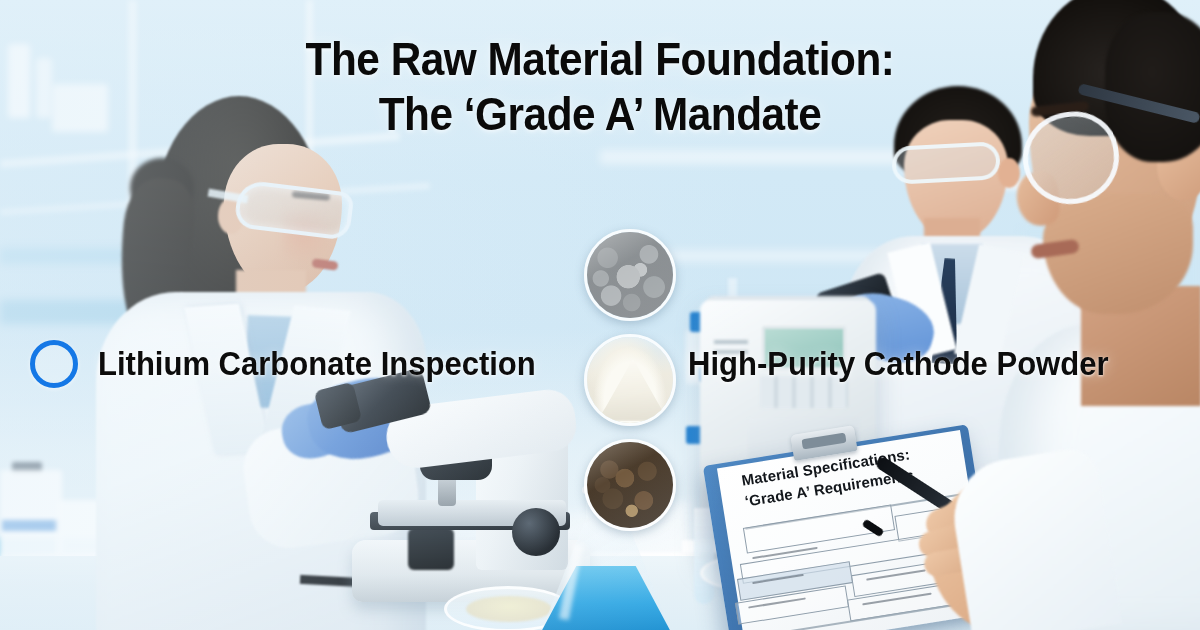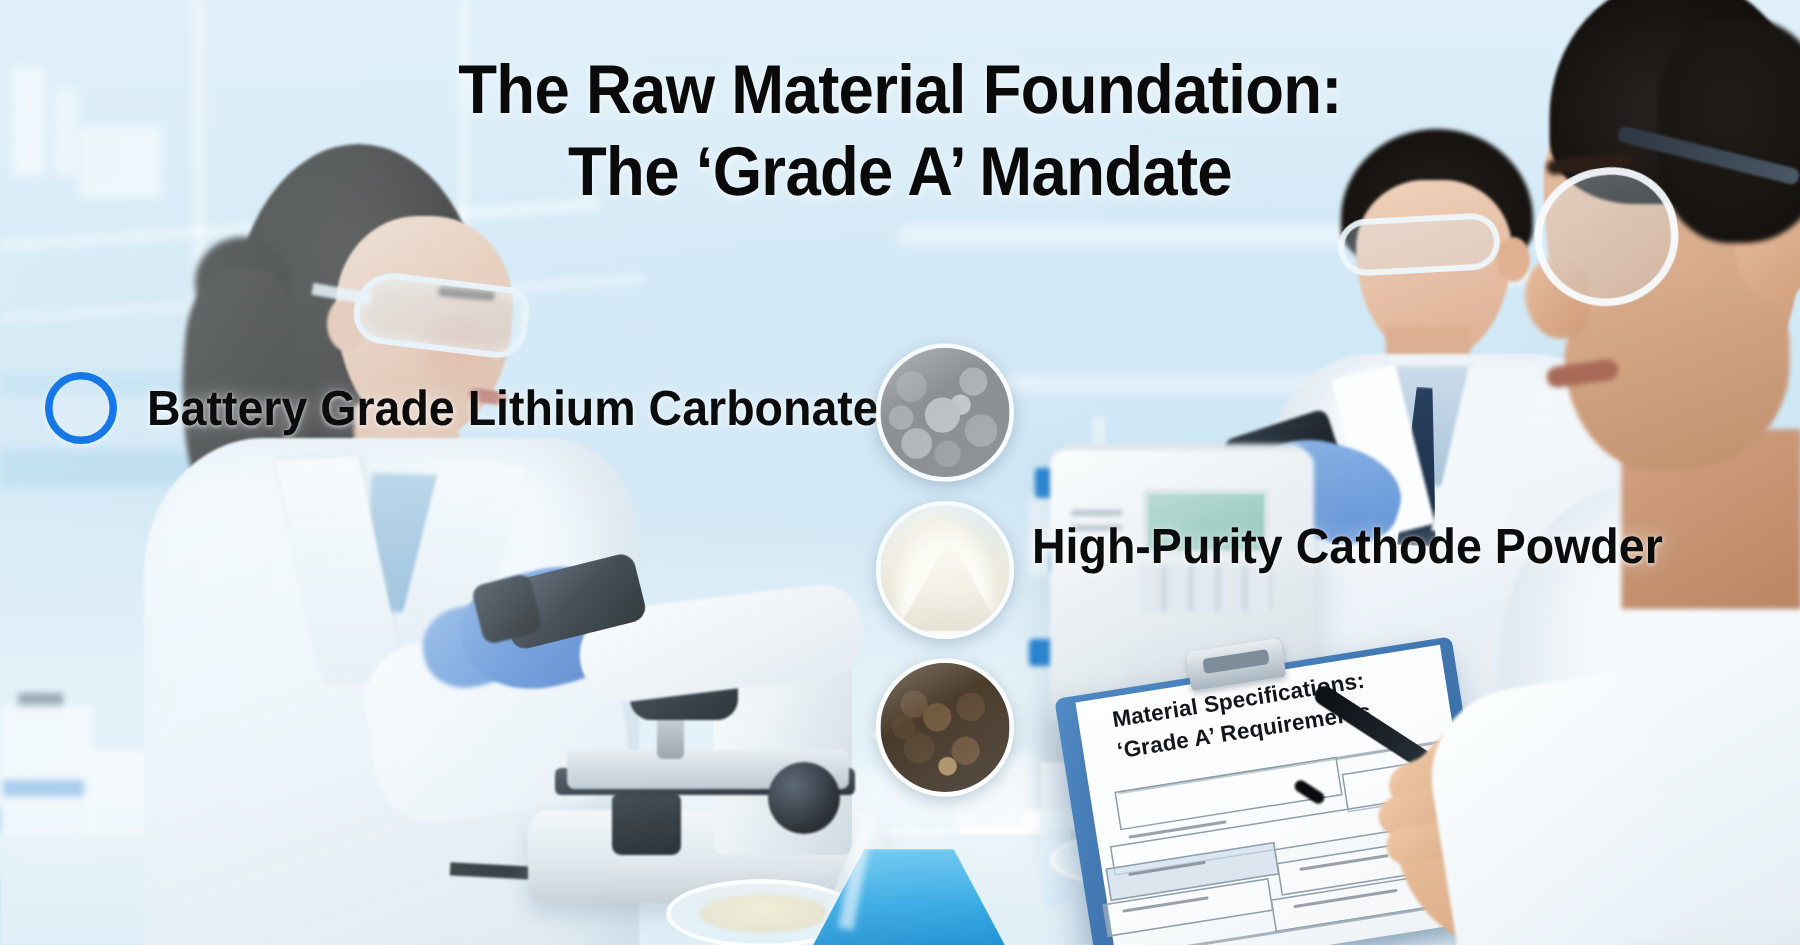--- a/index.html
+++ b/index.html
@@ -805,25 +805,25 @@
     <div class="lips"></div>
     <div class="glass-lens"></div>
     <div class="glass-arm"></div>
   </div>
 
   <div class="veil"></div>
 
   <div id="title">The Raw Material Foundation:
 The ‘Grade A’ Mandate</div>
 
-  <div class="bullet-row" id="b-row-0">
+
+  <div class="bullet-row" id="b-row-1">
     <div class="bullet-ring"></div>
-    <div class="bullet-text">Battery Grade Lithium Carbonate</div>
+    <div class="bullet-text">Lithium Carbonate Inspection</div>
   </div>
-
 
 
   <div id="right-label">High-Purity Cathode Powder</div>
 
   <div class="sample" id="sample-0">
     <div class="sample-inner ore-gray"></div>
     <div class="sample-glass"></div>
   </div>
 
   <div class="sample" id="sample-1">

